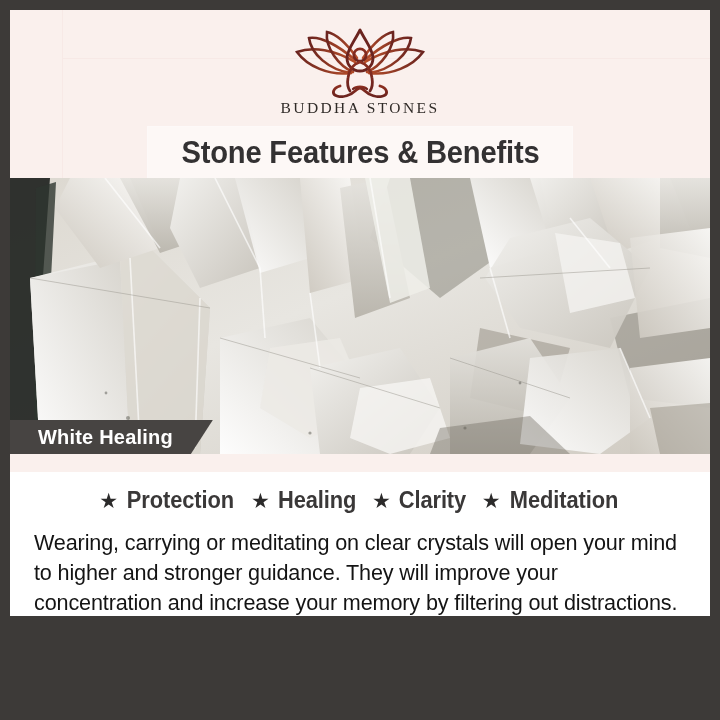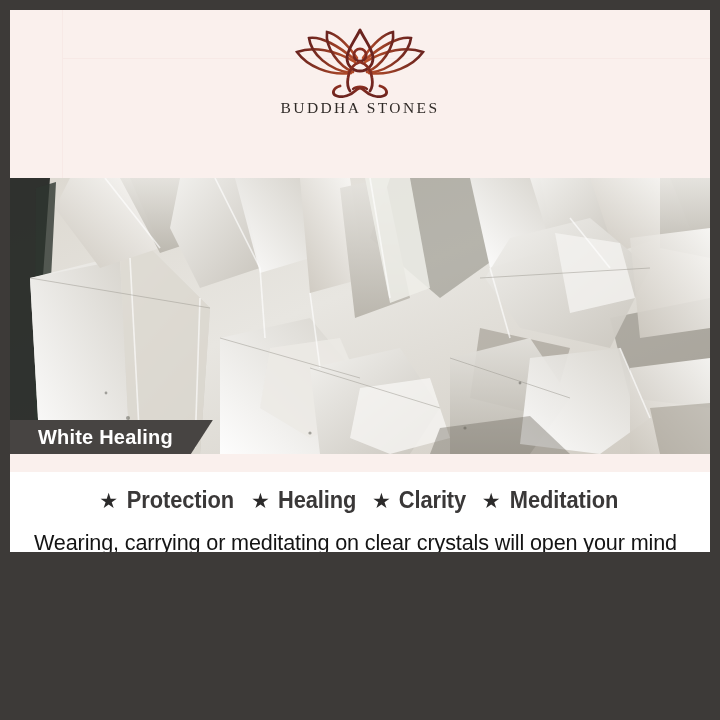--- a/index.html
+++ b/index.html
@@ -10,21 +10,21 @@
     width: 720px;
     height: 720px;
     overflow: hidden;
     background: #3d3a38;
     font-family: "Liberation Sans", sans-serif;
   }
 
   #poster {
     position: relative;
     width: 720px;
-    height: 552px;
+    height: 616px;
     overflow: hidden;
     background: #a3a3a3;
   }
 
   
   .frame-top {
     position: absolute;
     left: 0; top: 0;
     width: 720px; height: 10px;
     background: #3d3a38;
@@ -277,20 +277,23 @@
 
         <path d="M55 60 C48 62 46 68 52 70 C58 72 66 69 70 65 C72 63 73 62 75 62
                  C77 62 78 63 80 65 C84 69 92 72 98 70 C104 68 102 62 95 60" fill="none" stroke="url(#figGrad)" stroke-width="2.8" stroke-linecap="round" stroke-linejoin="round"></path>
 
         <path d="M68 63 C71 60 79 60 82 63" fill="none" stroke="url(#figGrad)" stroke-width="2.4" stroke-linecap="round"></path>
       </svg>
 
       <div class="brand-name">BUDDHA STONES</div>
     </div>
 
+    <div class="title-banner">
+      <div class="title-text">Stone Features &amp; Benefits</div>
+    </div>
 
     <div class="photo">
       <svg viewBox="0 0 700 276" preserveAspectRatio="none">
         <defs>
           <linearGradient id="bgG" x1="0" y1="0" x2="1" y2="1">
             <stop offset="0%" stop-color="#dcd8d0"></stop>
             <stop offset="45%" stop-color="#e8e6e1"></stop>
             <stop offset="100%" stop-color="#cfcac1"></stop>
           </linearGradient>
           <linearGradient id="fA" x1="0" y1="0" x2="1" y2="1">

